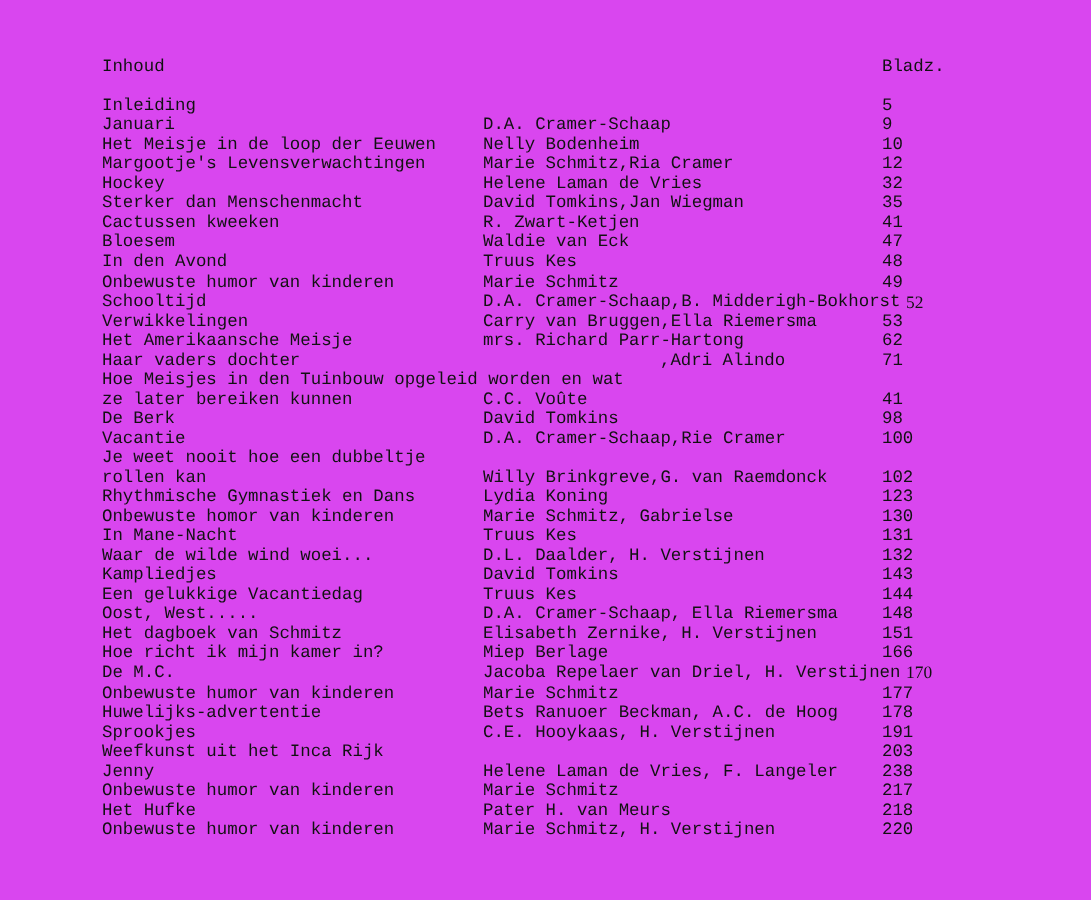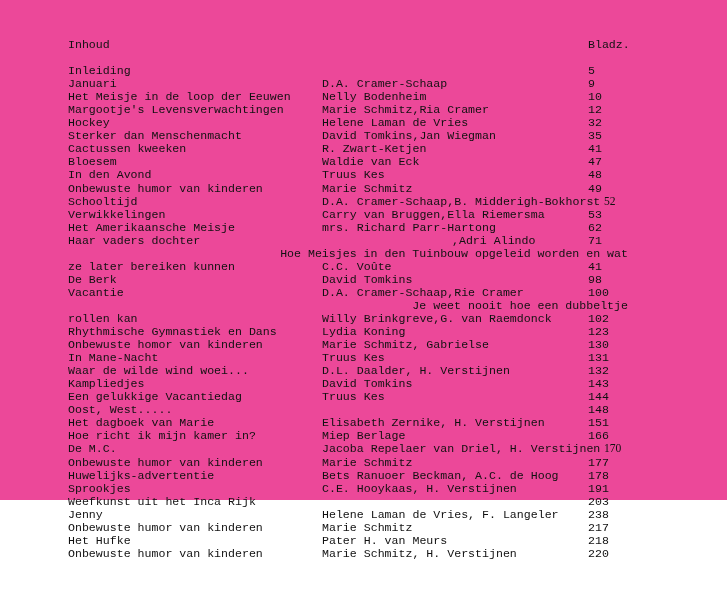--- a/index.html
+++ b/index.html
@@ -11,22 +11,22 @@
     width: 727px;
     height: 600px;
     overflow: hidden;
     font-family: "Liberation Mono", "DejaVu Sans Mono", monospace;
     color: #111111;
     -webkit-font-smoothing: none;
   }
   .page {
     position: relative;
     width: 727px;
-    height: 500px;
-    background: #ec4899;
+    height: 600px;
+    background: #d946ef;
   }
   .toc {
     position: absolute;
     left: 68px;
     top: 38px;
     width: 645px;
   }
   .row {
     display: block;
     position: relative;
@@ -51,36 +51,34 @@
   }
   .c-author {
     position: absolute;
     left: 254px;
     top: 0;
     white-space: pre;
     text-align: center;
   }
   .c-author.indent {
     left: 372px;
-    margin-left: 12px;
   }
   .c-page {
     position: absolute;
     left: 520px;
     top: 0;
     white-space: pre;
   }
   
   .row.wide .c-page {
     left: 536px;
     font-family: Liberation Serif, serif;
   }
   .fullwidth .c-title {
     width: 560px;
-    text-align: right;
   }
 </style>
 </head>
 <body>
 
 <div class="page">
 
   <div class="toc">
 
     <div class="row head-row">
@@ -110,22 +108,22 @@
         <div class="row"><span class="c-title">De Berk</span><span class="c-author">David Tomkins</span><span class="c-page">98</span></div>
         <div class="row"><span class="c-title">Vacantie</span><span class="c-author">D.A. Cramer-Schaap,Rie Cramer</span><span class="c-page">100</span></div>
         <div class="row fullwidth"><span class="c-title">Je weet nooit hoe een dubbeltje</span></div>
         <div class="row"><span class="c-title">rollen kan</span><span class="c-author">Willy Brinkgreve,G. van Raemdonck</span><span class="c-page">102</span></div>
         <div class="row"><span class="c-title">Rhythmische Gymnastiek en Dans</span><span class="c-author">Lydia Koning</span><span class="c-page">123</span></div>
         <div class="row"><span class="c-title">Onbewuste homor van kinderen</span><span class="c-author">Marie Schmitz, Gabrielse</span><span class="c-page">130</span></div>
         <div class="row"><span class="c-title">In Mane-Nacht</span><span class="c-author">Truus Kes</span><span class="c-page">131</span></div>
         <div class="row"><span class="c-title">Waar de wilde wind woei...</span><span class="c-author">D.L. Daalder, H. Verstijnen</span><span class="c-page">132</span></div>
         <div class="row"><span class="c-title">Kampliedjes</span><span class="c-author">David Tomkins</span><span class="c-page">143</span></div>
         <div class="row"><span class="c-title">Een gelukkige Vacantiedag</span><span class="c-author">Truus Kes</span><span class="c-page">144</span></div>
-        <div class="row"><span class="c-title">Oost, West.....</span><span class="c-page">148</span></div>
-        <div class="row"><span class="c-title">Het dagboek van Marie</span><span class="c-author">Elisabeth Zernike, H. Verstijnen</span><span class="c-page">151</span></div>
+        <div class="row"><span class="c-title">Oost, West.....</span><span class="c-author">D.A. Cramer-Schaap, Ella Riemersma</span><span class="c-page">148</span></div>
+        <div class="row"><span class="c-title">Het dagboek van Schmitz</span><span class="c-author">Elisabeth Zernike, H. Verstijnen</span><span class="c-page">151</span></div>
         <div class="row"><span class="c-title">Hoe richt ik mijn kamer in?</span><span class="c-author">Miep Berlage</span><span class="c-page">166</span></div>
         <div class="row wide"><span class="c-title">De M.C.</span><span class="c-author">Jacoba Repelaer van Driel, H. Verstijnen</span><span class="c-page">170</span></div>
         <div class="row"><span class="c-title">Onbewuste humor van kinderen</span><span class="c-author">Marie Schmitz</span><span class="c-page">177</span></div>
         <div class="row"><span class="c-title">Huwelijks-advertentie</span><span class="c-author">Bets Ranuoer Beckman, A.C. de Hoog</span><span class="c-page">178</span></div>
         <div class="row"><span class="c-title">Sprookjes</span><span class="c-author">C.E. Hooykaas, H. Verstijnen</span><span class="c-page">191</span></div>
         <div class="row"><span class="c-title">Weefkunst uit het Inca Rijk</span><span class="c-page">203</span></div>
         <div class="row"><span class="c-title">Jenny</span><span class="c-author">Helene Laman de Vries, F. Langeler</span><span class="c-page">238</span></div>
         <div class="row"><span class="c-title">Onbewuste humor van kinderen</span><span class="c-author">Marie Schmitz</span><span class="c-page">217</span></div>
         <div class="row"><span class="c-title">Het Hufke</span><span class="c-author">Pater H. van Meurs</span><span class="c-page">218</span></div>
         <div class="row"><span class="c-title">Onbewuste humor van kinderen</span><span class="c-author">Marie Schmitz, H. Verstijnen</span><span class="c-page">220</span></div>

